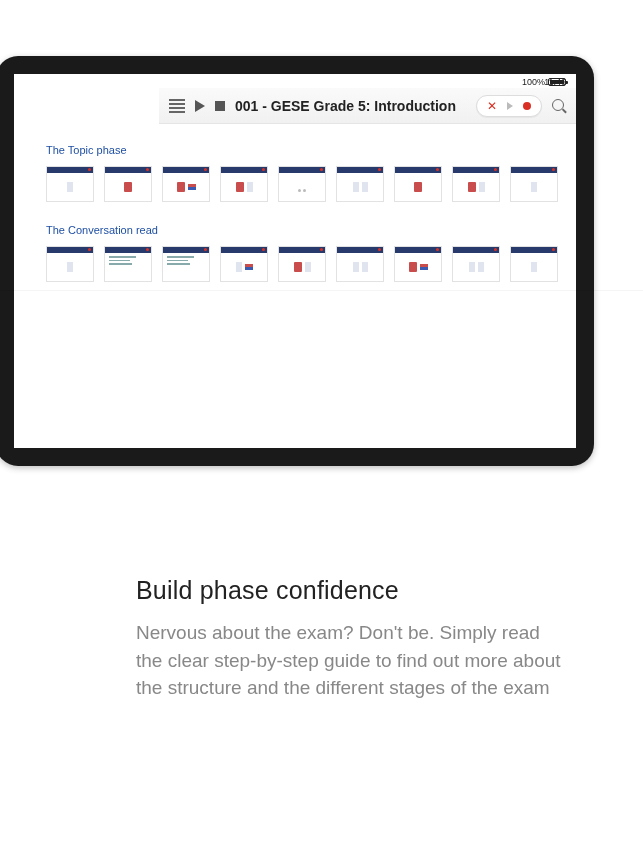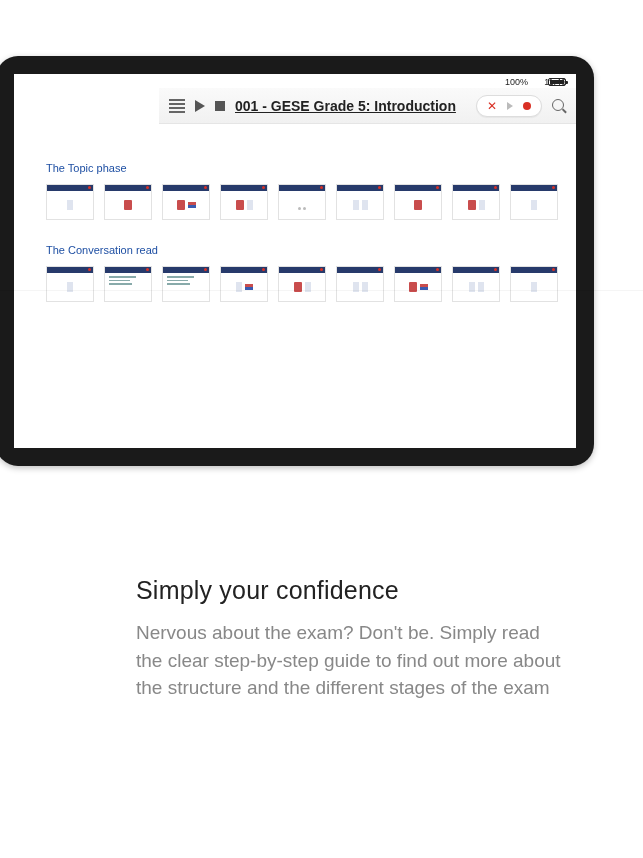--- a/index.html
+++ b/index.html
@@ -39,21 +39,21 @@
     position: relative;
     font-size: 9px;
     color: #222;
     padding: 1px 10px 0;
   }
   .statusbar .right {
     position: absolute;
     right: 10px;
     display: flex;
     align-items: center;
-    gap: 20px;
+    gap: 3px;
   }
   .battery {
     width: 18px;
     height: 8px;
     border: 1px solid #222;
     border-radius: 2px;
     position: relative;
   }
   .battery::after {
     content: "";
@@ -101,21 +101,20 @@
   .stop-icon {
     width: 10px; height: 10px;
     background: #555;
     cursor: pointer;
   }
   .title {
     font-weight: 600;
     font-size: 14px;
     color: #222;
     flex: 0 0 auto;
-    text-decoration: underline;
   }
   .spacer { flex: 1; }
   .pill {
     display: flex;
     align-items: center;
     gap: 10px;
     background: #fff;
     border: 1px solid #ddd;
     border-radius: 14px;
     padding: 3px 10px;
@@ -157,21 +156,21 @@
   }
   .content {
     flex: 1;
     padding: 14px 18px;
     overflow: hidden;
   }
   .section-title {
     color: #1e4fa3;
     font-size: 11px;
     font-weight: 500;
-    margin: 24px 0 10px;
+    margin: 6px 0 10px;
   }
   .thumb-row {
     display: flex;
     gap: 10px;
     margin-bottom: 22px;
   }
   .thumb {
     width: 48px;
     height: 36px;
     border: 1px solid #e2e2e2;
@@ -406,15 +405,15 @@
           </div>
       </div>
     </div>
 
   </div>
 </div>
 
 <div class="divider"></div>
 
 <div class="marketing">
-  <h2>Simply your confidence</h2>
+  <h2>Build phase confidence</h2>
   <p>Nervous about the exam? Don't be. Simply read the clear step-by-step guide to find out more about the structure and the different stages of the exam</p>
 </div>
 
 </body></html>

